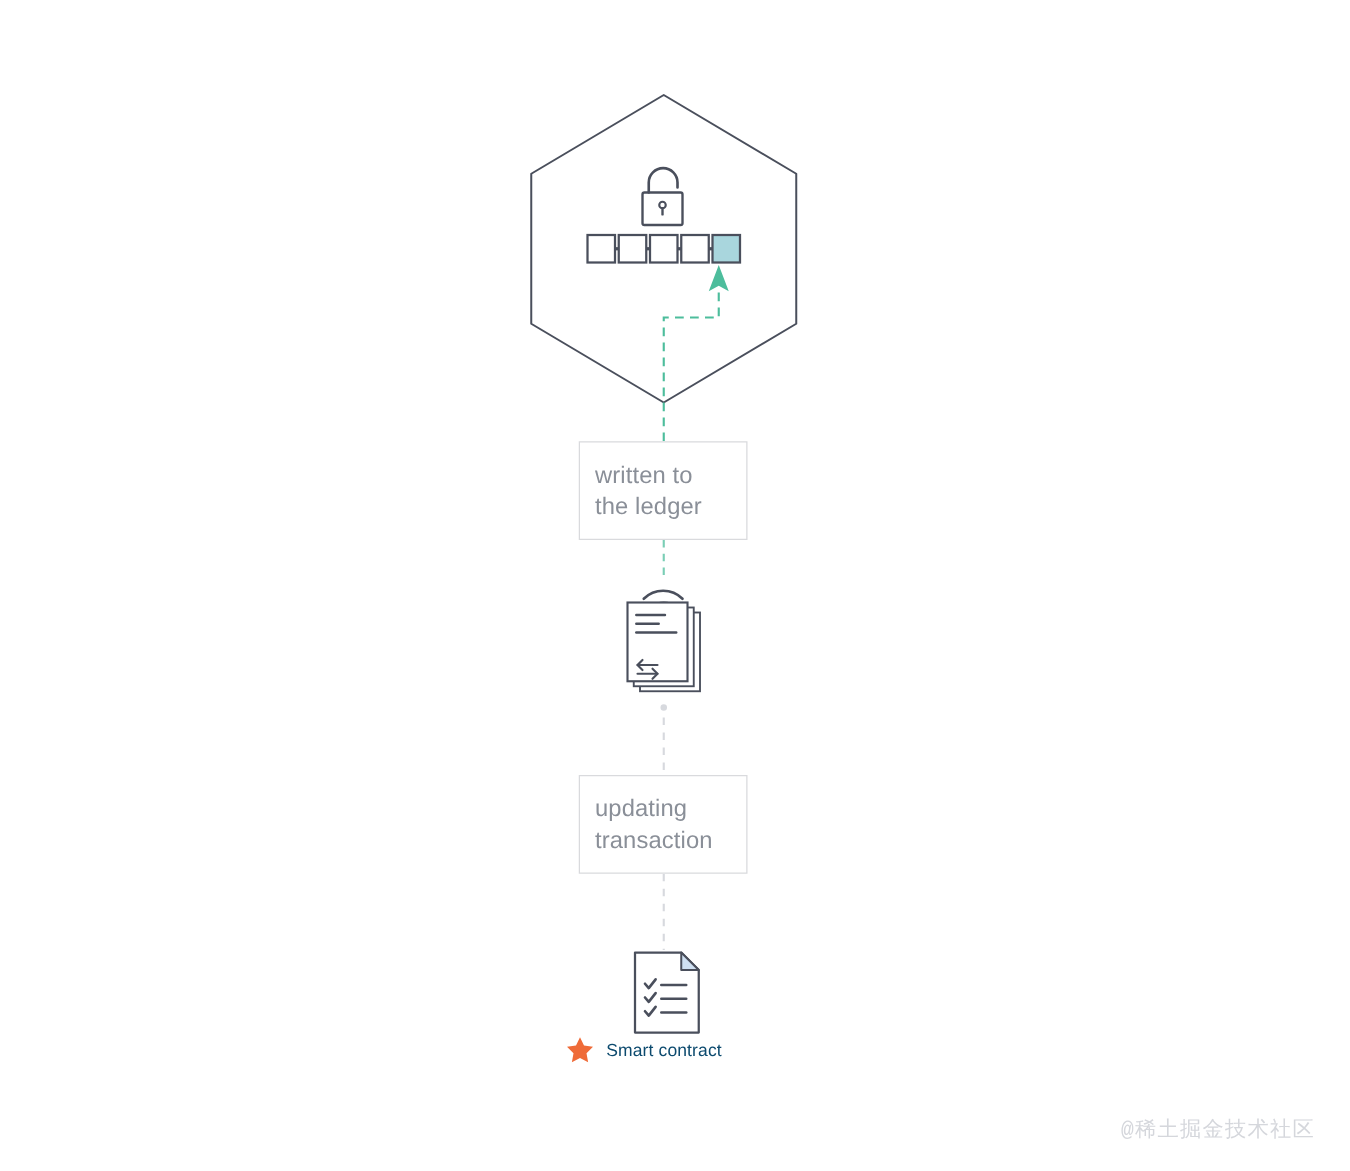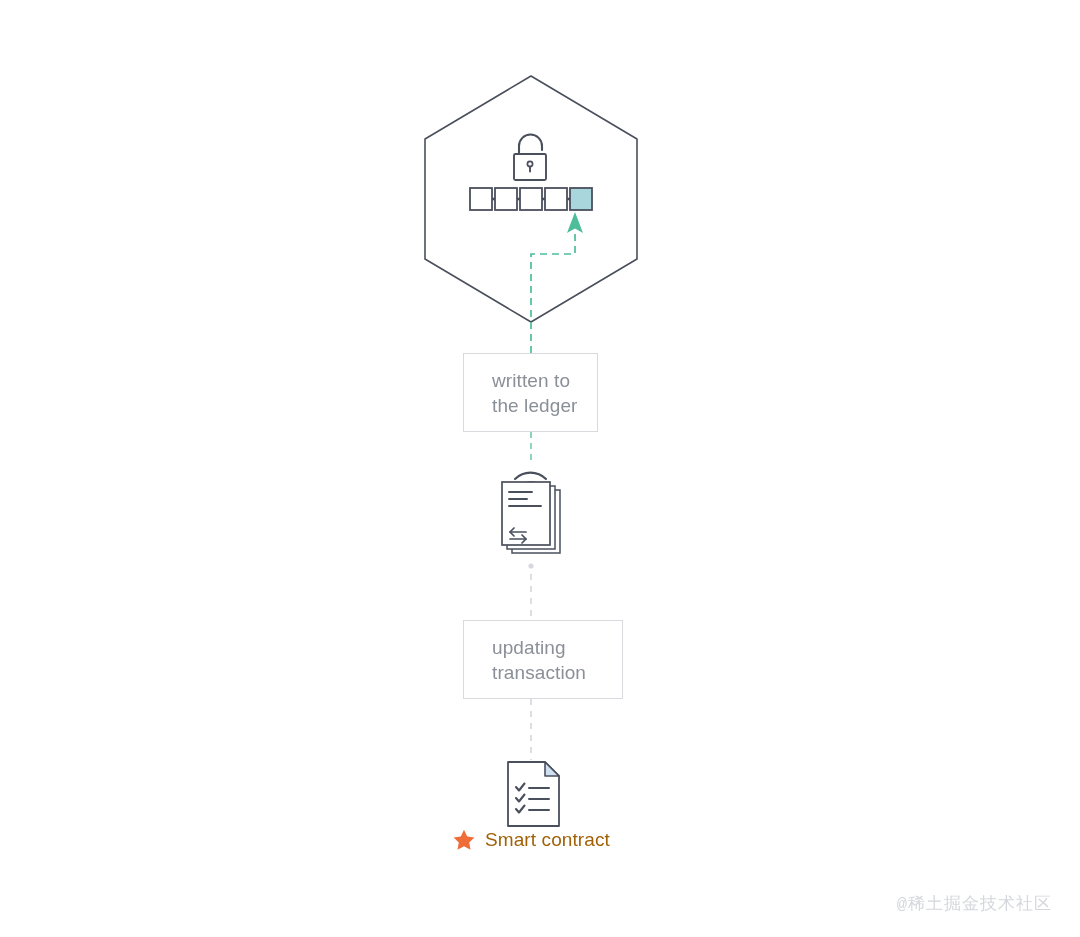--- a/index.html
+++ b/index.html
@@ -24,55 +24,55 @@
   }
 
   
   .flow-box {
     position: absolute;
     box-sizing: border-box;
     background: #ffffff;
     border: 1px solid #d9dadd;
     display: flex;
     align-items: center;
-    padding-left: 28px;
+    padding-left: 12px;
   }
   .flow-box .flow-box-text {
     color: #8a8f98;
     font-size: 19px;
     line-height: 25px;
     font-family: "Liberation Sans", "DejaVu Sans", sans-serif;
     letter-spacing: 0.1px;
     white-space: pre-line;
   }
   #box-written {
     left: 463px;
     top: 353px;
     width: 135px;
     height: 79px;
   }
   #box-updating {
     left: 463px;
     top: 620px;
-    width: 160px;
+    width: 135px;
     height: 79px;
   }
 
   
   #smart-contract-caption {
     position: absolute;
     left: 452px;
     top: 828px;
     display: flex;
     align-items: center;
     gap: 9px;
   }
   #smart-contract-caption .sc-label {
-    color: #a16207;
-    font-size: 19px;
+    color: #0c4a6e;
+    font-size: 14px;
     font-family: "Liberation Sans", "DejaVu Sans", sans-serif;
     letter-spacing: 0.1px;
   }
   .star-icon {
     width: 24px;
     height: 24px;
     display: block;
   }
 
   

